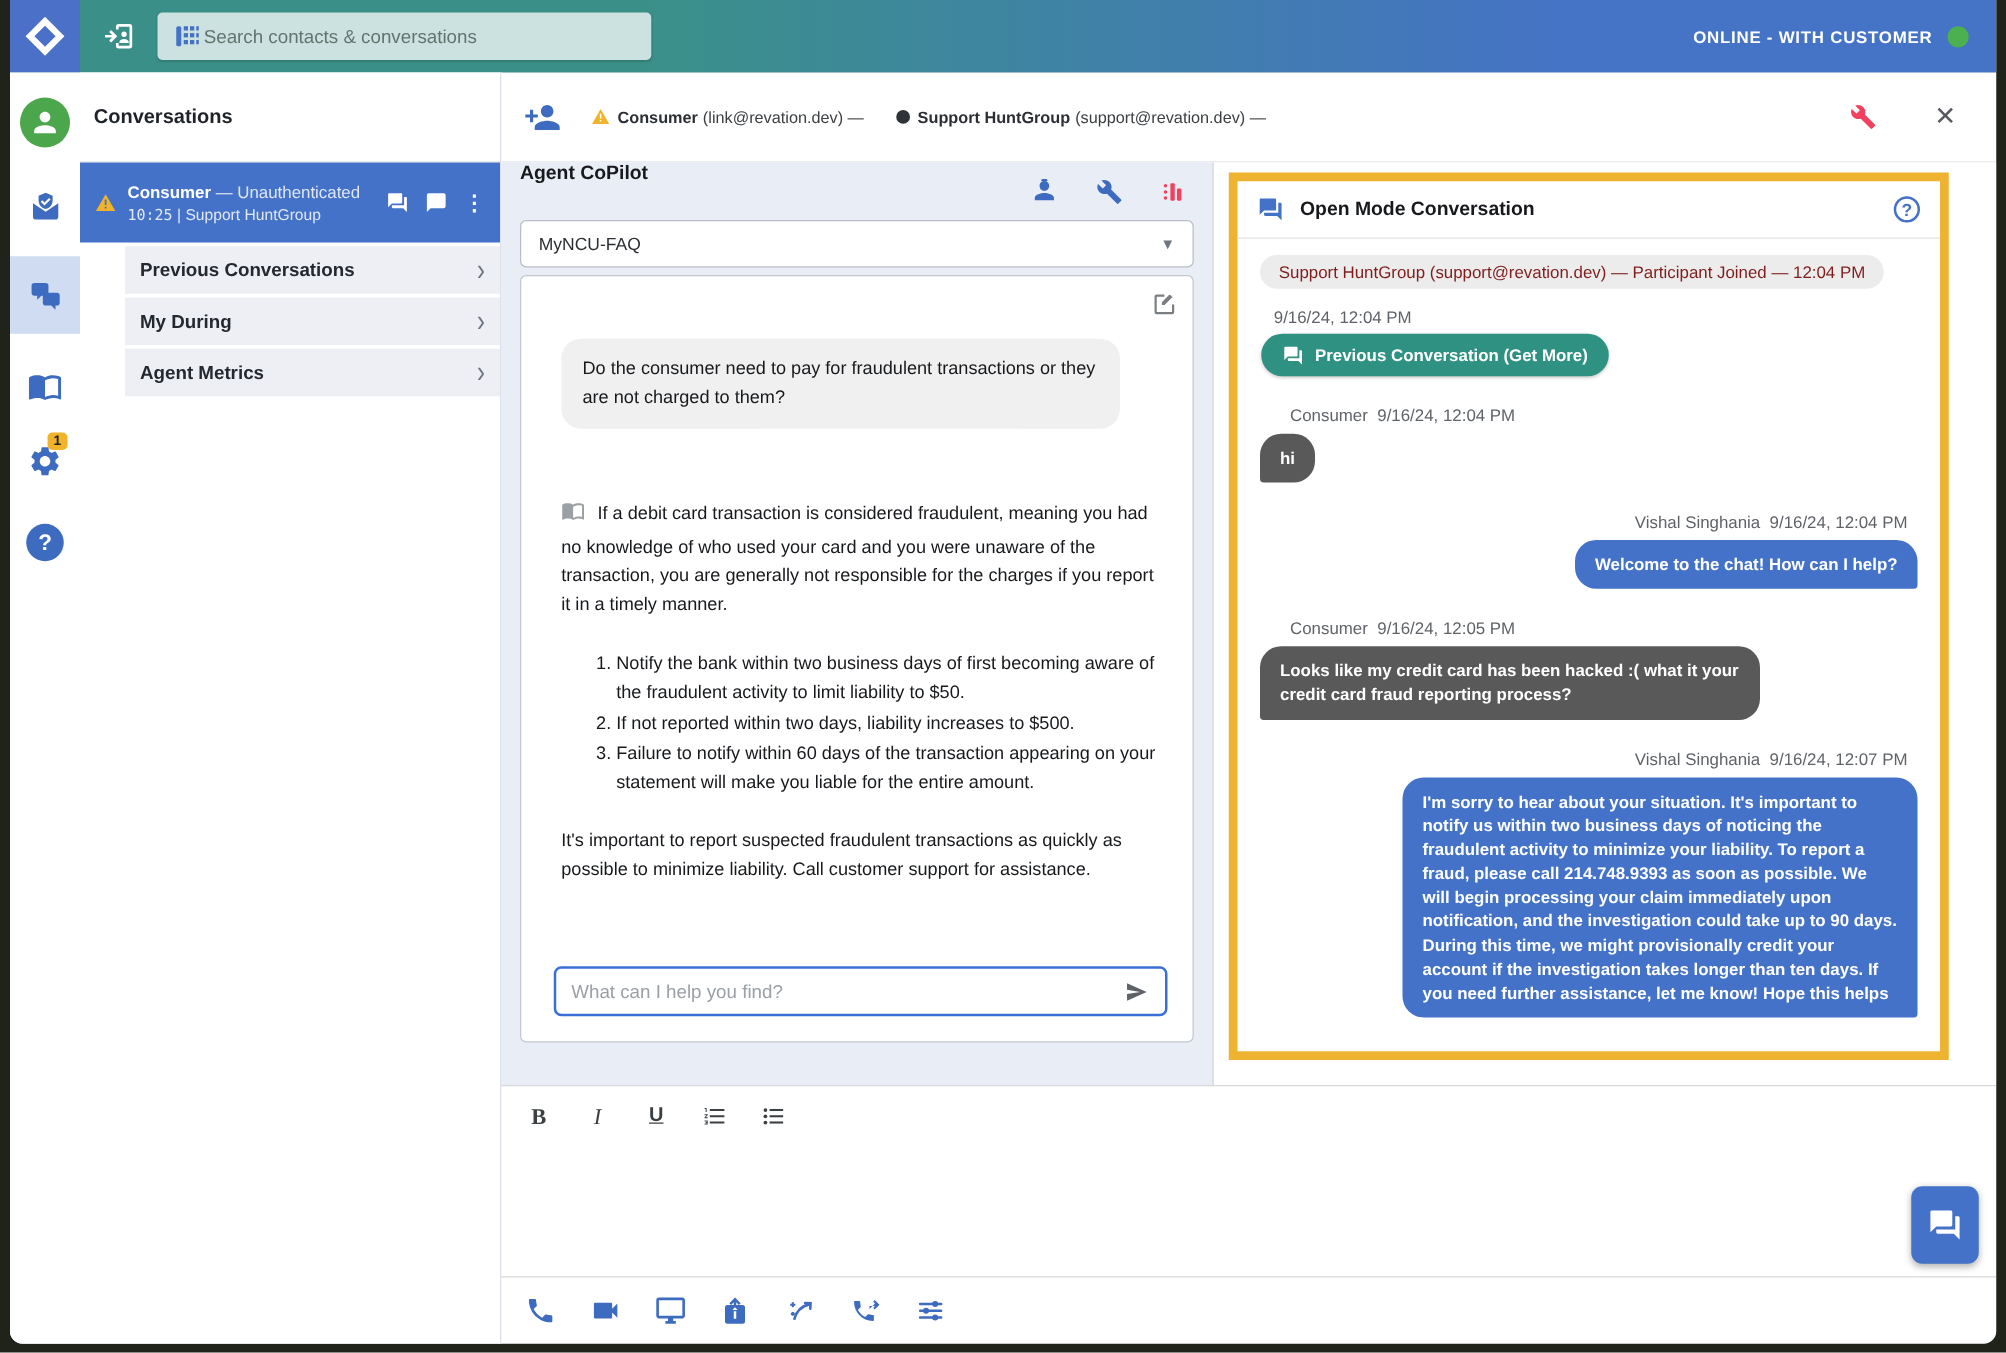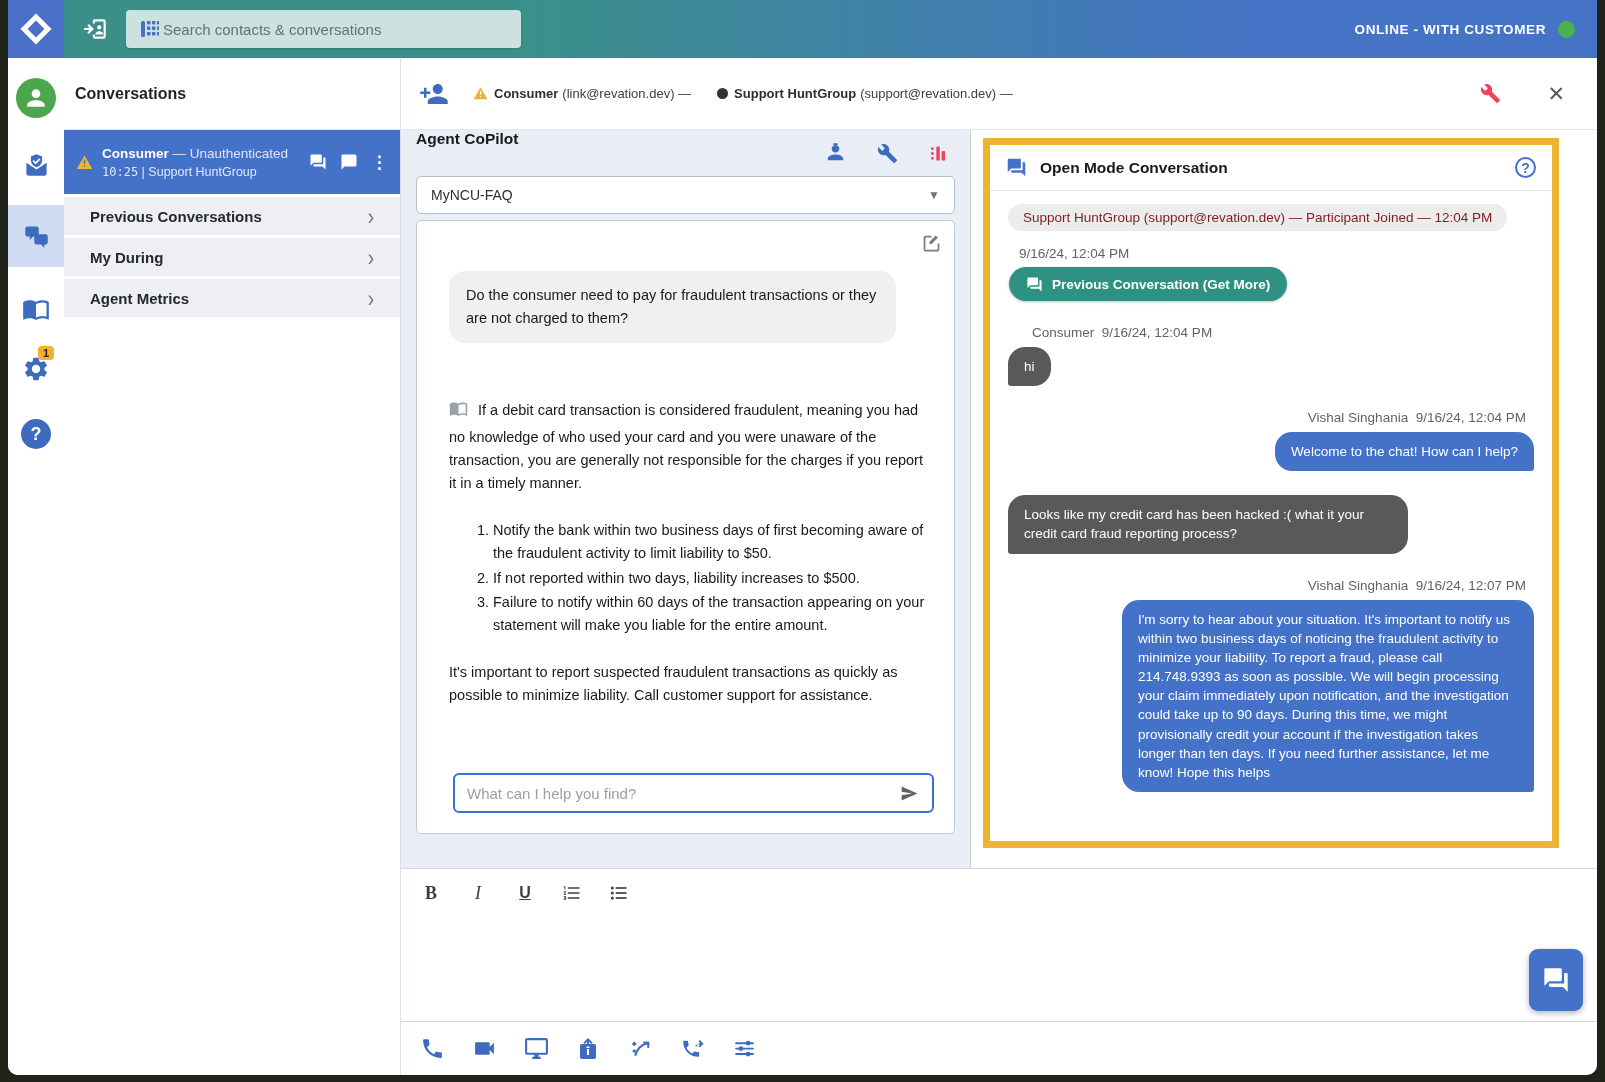--- a/index.html
+++ b/index.html
@@ -47,21 +47,21 @@
   .conv-selected { height:64px; background:#4372c8; display:flex; align-items:center; padding:0 12px; color:#fff; }
   .conv-sel-main { flex:1; margin-left:9px; min-width:0; }
   .conv-sel-line1 { font-size:13.5px; white-space:nowrap; }
   .conv-sel-name { font-weight:bold; }
   .conv-sel-status { color:#dfe6f4; }
   .conv-sel-line2 { font-size:12.5px; color:#e2e8f5; margin-top:4px; }
   .conv-sel-time { font-family:"DejaVu Sans Mono",monospace; font-size:12px; }
   .conv-sel-icons { display:flex; align-items:center; gap:13px; }
   .kebab { font-size:17px; color:#fff; font-weight:bold; letter-spacing:0; line-height:1; }
   .conv-section { height:38px; background:#edeff5; margin-top:3px; display:flex; align-items:center;
-    padding:0 26px; cursor:pointer; }
+    padding:0 12px; cursor:pointer;margin-left:36px; }
   .conv-section-label { font-size:15px; font-weight:bold; color:#24292e; flex:1; }
   .chevron { color:#6f7680; font-size:19px; line-height:1; transform:scaleY(1.3); }
 
   
   .right-region { flex:1; display:flex; flex-direction:column; min-width:0; }
 
   .chat-header { height:72px; flex:0 0 72px; display:flex; align-items:center; padding-left:18px; border-bottom:1px solid #e4e7ec; }
   .participants { display:flex; align-items:center; margin-left:24px; font-size:13px; color:#2b2f33; }
   .p-name { font-weight:bold; margin-left:6px; }
   .p-addr { margin-left:4px; color:#3c4043; }
@@ -85,21 +85,21 @@
   .copilot-body { flex:1; margin:6px 0 34px 0; background:#fff; border:1px solid #c3c8d0; border-radius:5px;
     position:relative; padding:14px 16px; min-height:0; }
   .edit-btn { position:absolute; top:12px; right:12px; }
   .question-bubble { margin:36px 42px 0 16px; background:#f0f0f0; border-radius:16px; padding:13px 17px;
     font-size:14.5px; color:#17191c; line-height:1.6; }
   .answer { margin:56px 6px 0 16px; font-size:14.5px; color:#17191c; line-height:1.6; }
   .answer .src-icon { display:inline-block; vertical-align:-3px; margin-right:10px; }
   .answer ol { margin:24px 0 0 0; padding-left:44px; }
   .answer ol li { margin-bottom:1px; }
   .answer .outro { margin-top:24px; }
-  .copilot-input { position:absolute; left:36px; right:20px; bottom:20px; height:40px;
+  .copilot-input { position:absolute; left:26px; right:20px; bottom:20px; height:40px;
     border:2px solid #3b6fd6; border-radius:6px; display:flex; align-items:center; padding:0 12px; background:#fff; }
   .copilot-input input { flex:1; border:none; outline:none; font-size:15px; color:#3c4043;
     font-family:"Liberation Sans",sans-serif; }
   .copilot-input input::placeholder { color:#9aa0a6; }
 
   
   .openmode-col { flex:1; background:#fff; padding:8px 38px 20px 12px; min-width:0; }
   .openmode-panel { height:100%; border:7px solid #edb331; background:#fff; display:flex; flex-direction:column; }
   .om-header { height:46px; flex:0 0 46px; display:flex; align-items:center; padding:0 16px; border-bottom:1px solid #e2e2e2; }
   .om-title { font-size:15.5px; font-weight:bold; color:#17191c; margin-left:13px; flex:1; }
@@ -109,21 +109,21 @@
   .system-pill { background:#ececec; border-radius:14px; height:27px; display:inline-flex; align-items:center;
     padding:0 15px; font-size:13.5px; color:#7f1d1d; max-width:100%; white-space:nowrap; }
   .msg-time-label { font-size:13.5px; color:#5f6368; margin:15px 0 6px 11px; }
   .prev-conv-btn { display:inline-flex; align-items:center; gap:9px; background:#2e9181; color:#fff;
     border:none; border-radius:18px; height:34px; padding:0 17px; font-size:13.5px; font-weight:bold;
     font-family:"Liberation Sans",sans-serif; margin-left:1px; box-shadow:0 1px 3px rgba(0,0,0,.25); }
   .msg-group { margin-top:24px; display:flex; flex-direction:column; }
   .msg-group.right { align-items:flex-end; }
   .msg-meta { font-size:13.5px; color:#5f6368; margin:0 4px 7px 24px; }
   .msg-group.right .msg-meta { margin-right:8px; }
-  .bubble { max-width:420px; border-radius:17px; padding:10px 16px; font-size:13.5px; font-weight:400;
+  .bubble { max-width:420px; border-radius:17px; padding:10px 16px; font-size:13.5px; font-weight:700;
     line-height:1.42; }
   .bubble.dark { background:#595959; color:#fff; border-bottom-left-radius:3px; align-self:flex-start; }
   .bubble.blue { background:#4372c8; color:#fff; border-bottom-right-radius:3px; align-self:flex-end; }
   .bubble.big { max-width:412px; }
 
   
   .compose { flex:1; border-top:1px solid #d9d9d9; display:flex; flex-direction:column; position:relative; }
   .fmt-toolbar { display:flex; align-items:center; padding:12px 0 0 16px; gap:19px; }
   .fmt-btn { width:28px; height:24px; display:flex; align-items:center; justify-content:center; color:#3c4043; }
   .fmt-b { font-family:"Liberation Serif",serif; font-weight:bold; font-size:18px; }
@@ -401,20 +401,24 @@
 
               <div class="msg-group right">
                 <div class="msg-meta">
                   <span>Vishal Singhania</span>&nbsp;
                   <span>9/16/24, 12:04 PM</span>
                 </div>
                 <div class="bubble blue">Welcome to the chat! How can I help?</div>
               </div>
 
               <div class="msg-group">
+                <div class="msg-meta">
+                  <span>Consumer</span>&nbsp;
+                  <span>9/16/24, 12:05 PM</span>
+                </div>
                 <div class="bubble dark" style="max-width:400px;">Looks like my credit card has been hacked :( what it your credit card fraud reporting process?</div>
               </div>
 
               <div class="msg-group right">
                 <div class="msg-meta">
                   <span>Vishal Singhania</span>&nbsp;
                   <span>9/16/24, 12:07 PM</span>
                 </div>
                 <div class="bubble blue big">I'm sorry to hear about your situation. It's important to notify us within two business days of noticing the fraudulent activity to minimize your liability. To report a fraud, please call 214.748.9393 as soon as possible. We will begin processing your claim immediately upon notification, and the investigation could take up to 90 days. During this time, we might provisionally credit your account if the investigation takes longer than ten days. If you need further assistance, let me know! Hope this helps</div>
               </div>

